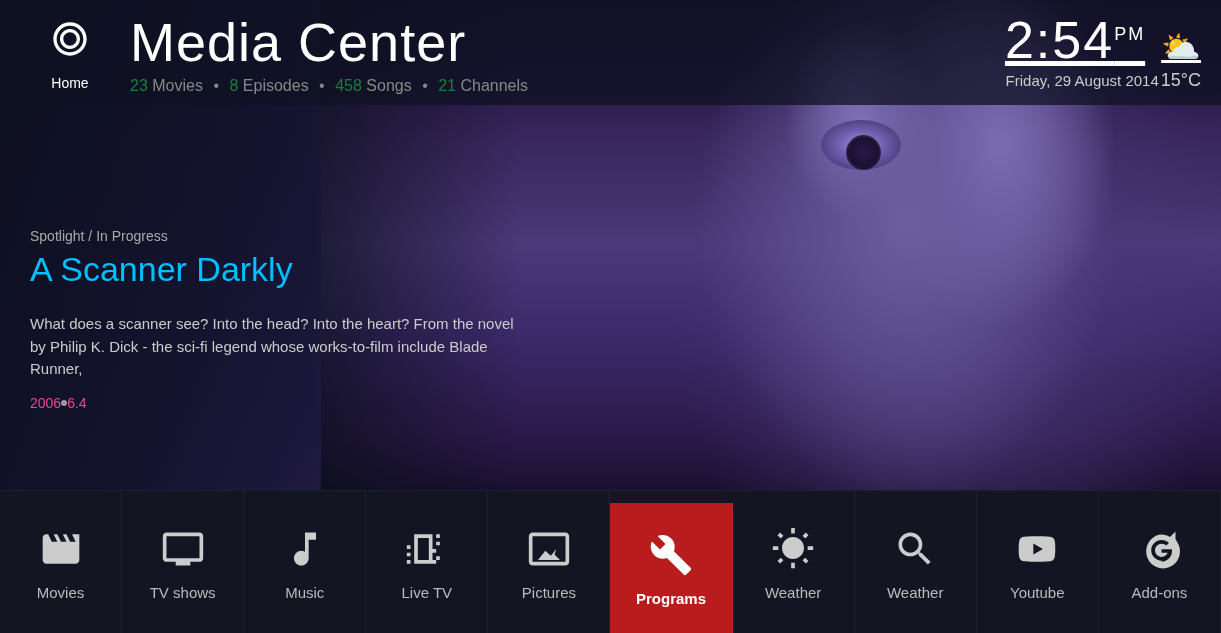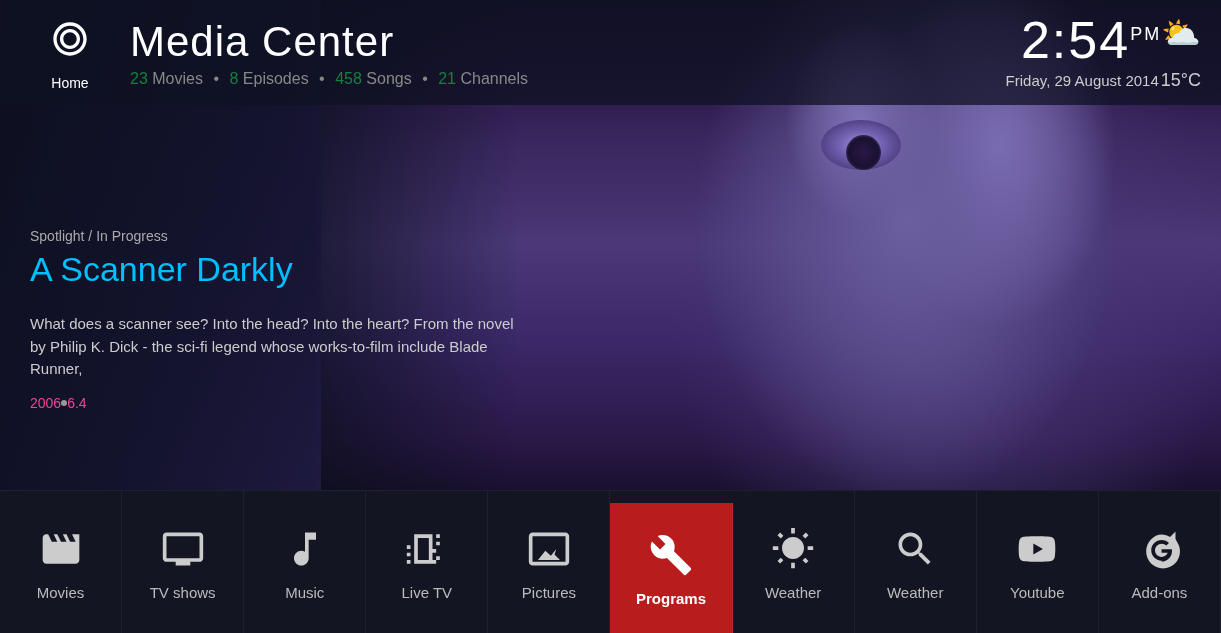--- a/index.html
+++ b/index.html
@@ -107,21 +107,21 @@
       margin-top: 12px;
       font-weight: 500;
     }
 
     .title-section {
       flex: 1;
       padding-left: 10px;
     }
 
     .main-title {
-      font-size: 42px;
+      font-size: 54px;
       font-weight: 300;
       color: #fff;
       letter-spacing: 1px;
     }
 
     .subtitle {
       font-size: 16px;
       color: #888;
       margin-top: 4px;
     }
@@ -138,22 +138,23 @@
 
     .right-section {
       display: flex;
       flex-direction: column;
       align-items: flex-end;
       gap: 4px;
     }
 
     .time-weather {
       display: flex;
-      align-items: flex-start;
-      gap: 0;
+      align-items: flex-end;
+      gap: 16px;
+      text-decoration: underline;
     }
 
     .time-display {
       font-size: 52px;
       font-weight: 300;
       letter-spacing: 2px;
       line-height: 1;
     }
 
     .time-ampm {

